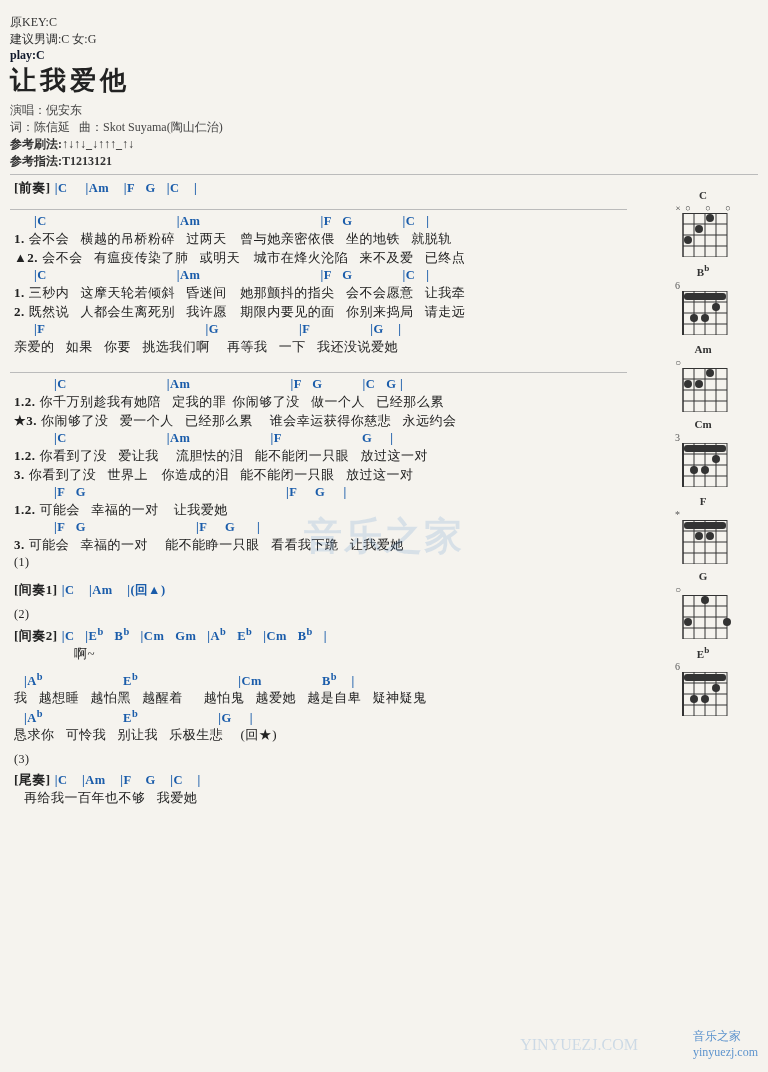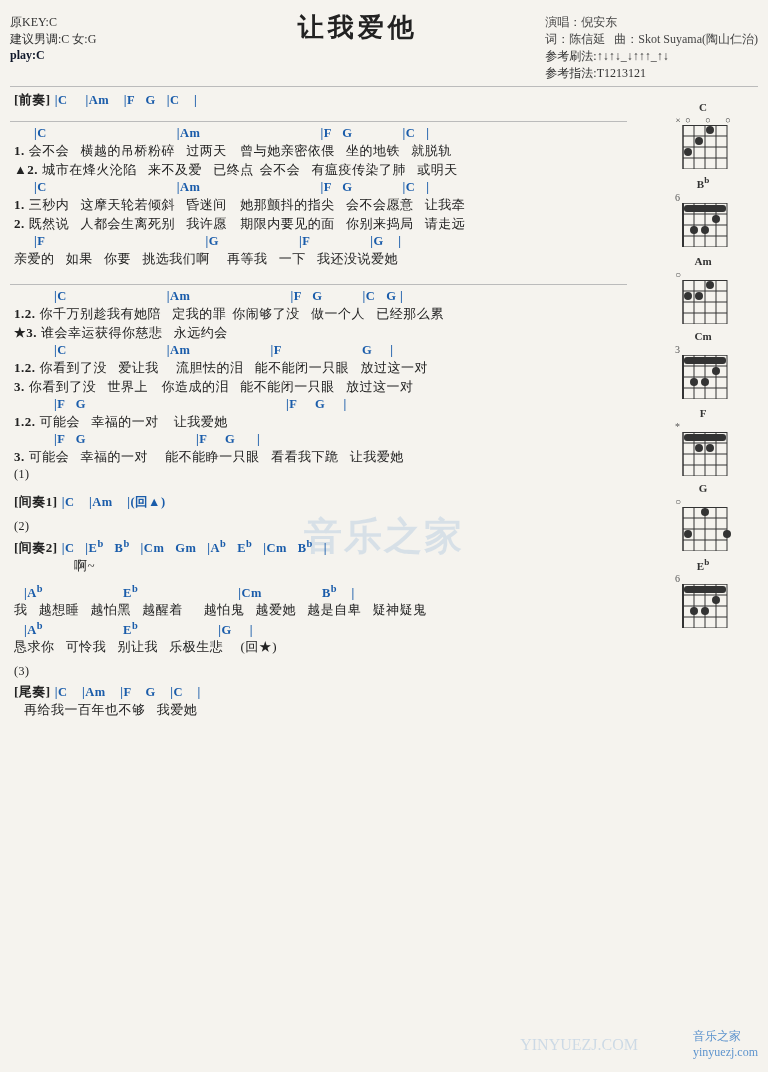--- a/index.html
+++ b/index.html
@@ -15,21 +15,21 @@
     }
     .page {
       width: 768px;
       min-height: 1072px;
       background: #f5f3ee;
       padding: 10px 10px 10px 10px;
       position: relative;
     }
     .header {
       display: flex;
-      flex-direction: row;
+      flex-direction: column;
       align-items: flex-start;
       margin-bottom: 2px;
     }
     .header-left {
       display: flex;
       flex-direction: column;
       font-size: 12px;
       color: #333;
       min-width: 160px;
       padding-top: 4px;
@@ -53,20 +53,21 @@
       flex-direction: column;
       font-size: 12px;
       color: #444;
       min-width: 200px;
       text-align: left;
       padding-top: 4px;
     }
     .header-right .ref-line {
       color: #333;
       font-size: 12px;
+      font-weight: bold;
     }
     .divider {
       border: none;
       border-top: 1px solid #bbb;
       margin: 4px 0;
     }
     .section {
       margin-bottom: 4px;
     }
     .chord-line {
@@ -263,22 +264,22 @@
         </div>
 
         <div class="lyric-line">
           <span class="label-tag">1.</span>
           <span class="lyric-segment">会不会 &nbsp; 横越的吊桥粉碎 &nbsp; 过两天 &nbsp;</span>
           <span class="lyric-segment">曾与她亲密依偎 &nbsp; 坐的地铁 &nbsp; 就脱轨</span>
         </div>
 
         <div class="lyric-line">
           <span class="label-tag triangle">▲2.</span>
+          <span class="lyric-segment">会不会 &nbsp; 有瘟疫传染了肺 &nbsp; 或明天 &nbsp;</span>
           <span class="lyric-segment">城市在烽火沦陷 &nbsp; 来不及爱 &nbsp; 已终点</span>
-          <span class="lyric-segment">会不会 &nbsp; 有瘟疫传染了肺 &nbsp; 或明天 &nbsp;</span>
         </div>
 
         <div class="chord-line">
           <span style="min-width:20px"></span>
           <span class="blue">|C</span>
           <span style="min-width:130px"></span>
           <span class="blue">|Am</span>
           <span style="min-width:120px"></span>
           <span class="blue">|F &nbsp; G</span>
           <span style="min-width:50px"></span>
@@ -328,20 +329,21 @@
           <span style="min-width:40px"></span>
           <span class="blue">|C &nbsp; G |</span>
         </div>
         <div class="lyric-line">
           <span class="label-tag">1.2.</span>
           <span class="lyric-segment">你千万别趁我有她陪 &nbsp; 定我的罪</span>
           <span class="lyric-segment">你闹够了没 &nbsp; 做一个人 &nbsp; 已经那么累 &nbsp;&nbsp;</span>
         </div>
         <div class="lyric-line">
           <span class="label-tag star">★3.</span>
+          <span class="lyric-segment">你闹够了没 &nbsp; 爱一个人 &nbsp; 已经那么累 &nbsp;&nbsp;</span>
           <span class="lyric-segment">谁会幸运获得你慈悲 &nbsp; 永远约会</span>
         </div>
 
         <div class="chord-line">
           <span style="min-width:40px"></span>
           <span class="blue">|C</span>
           <span style="min-width:100px"></span>
           <span class="blue">|Am</span>
           <span style="min-width:80px"></span>
           <span class="blue">|F</span>

